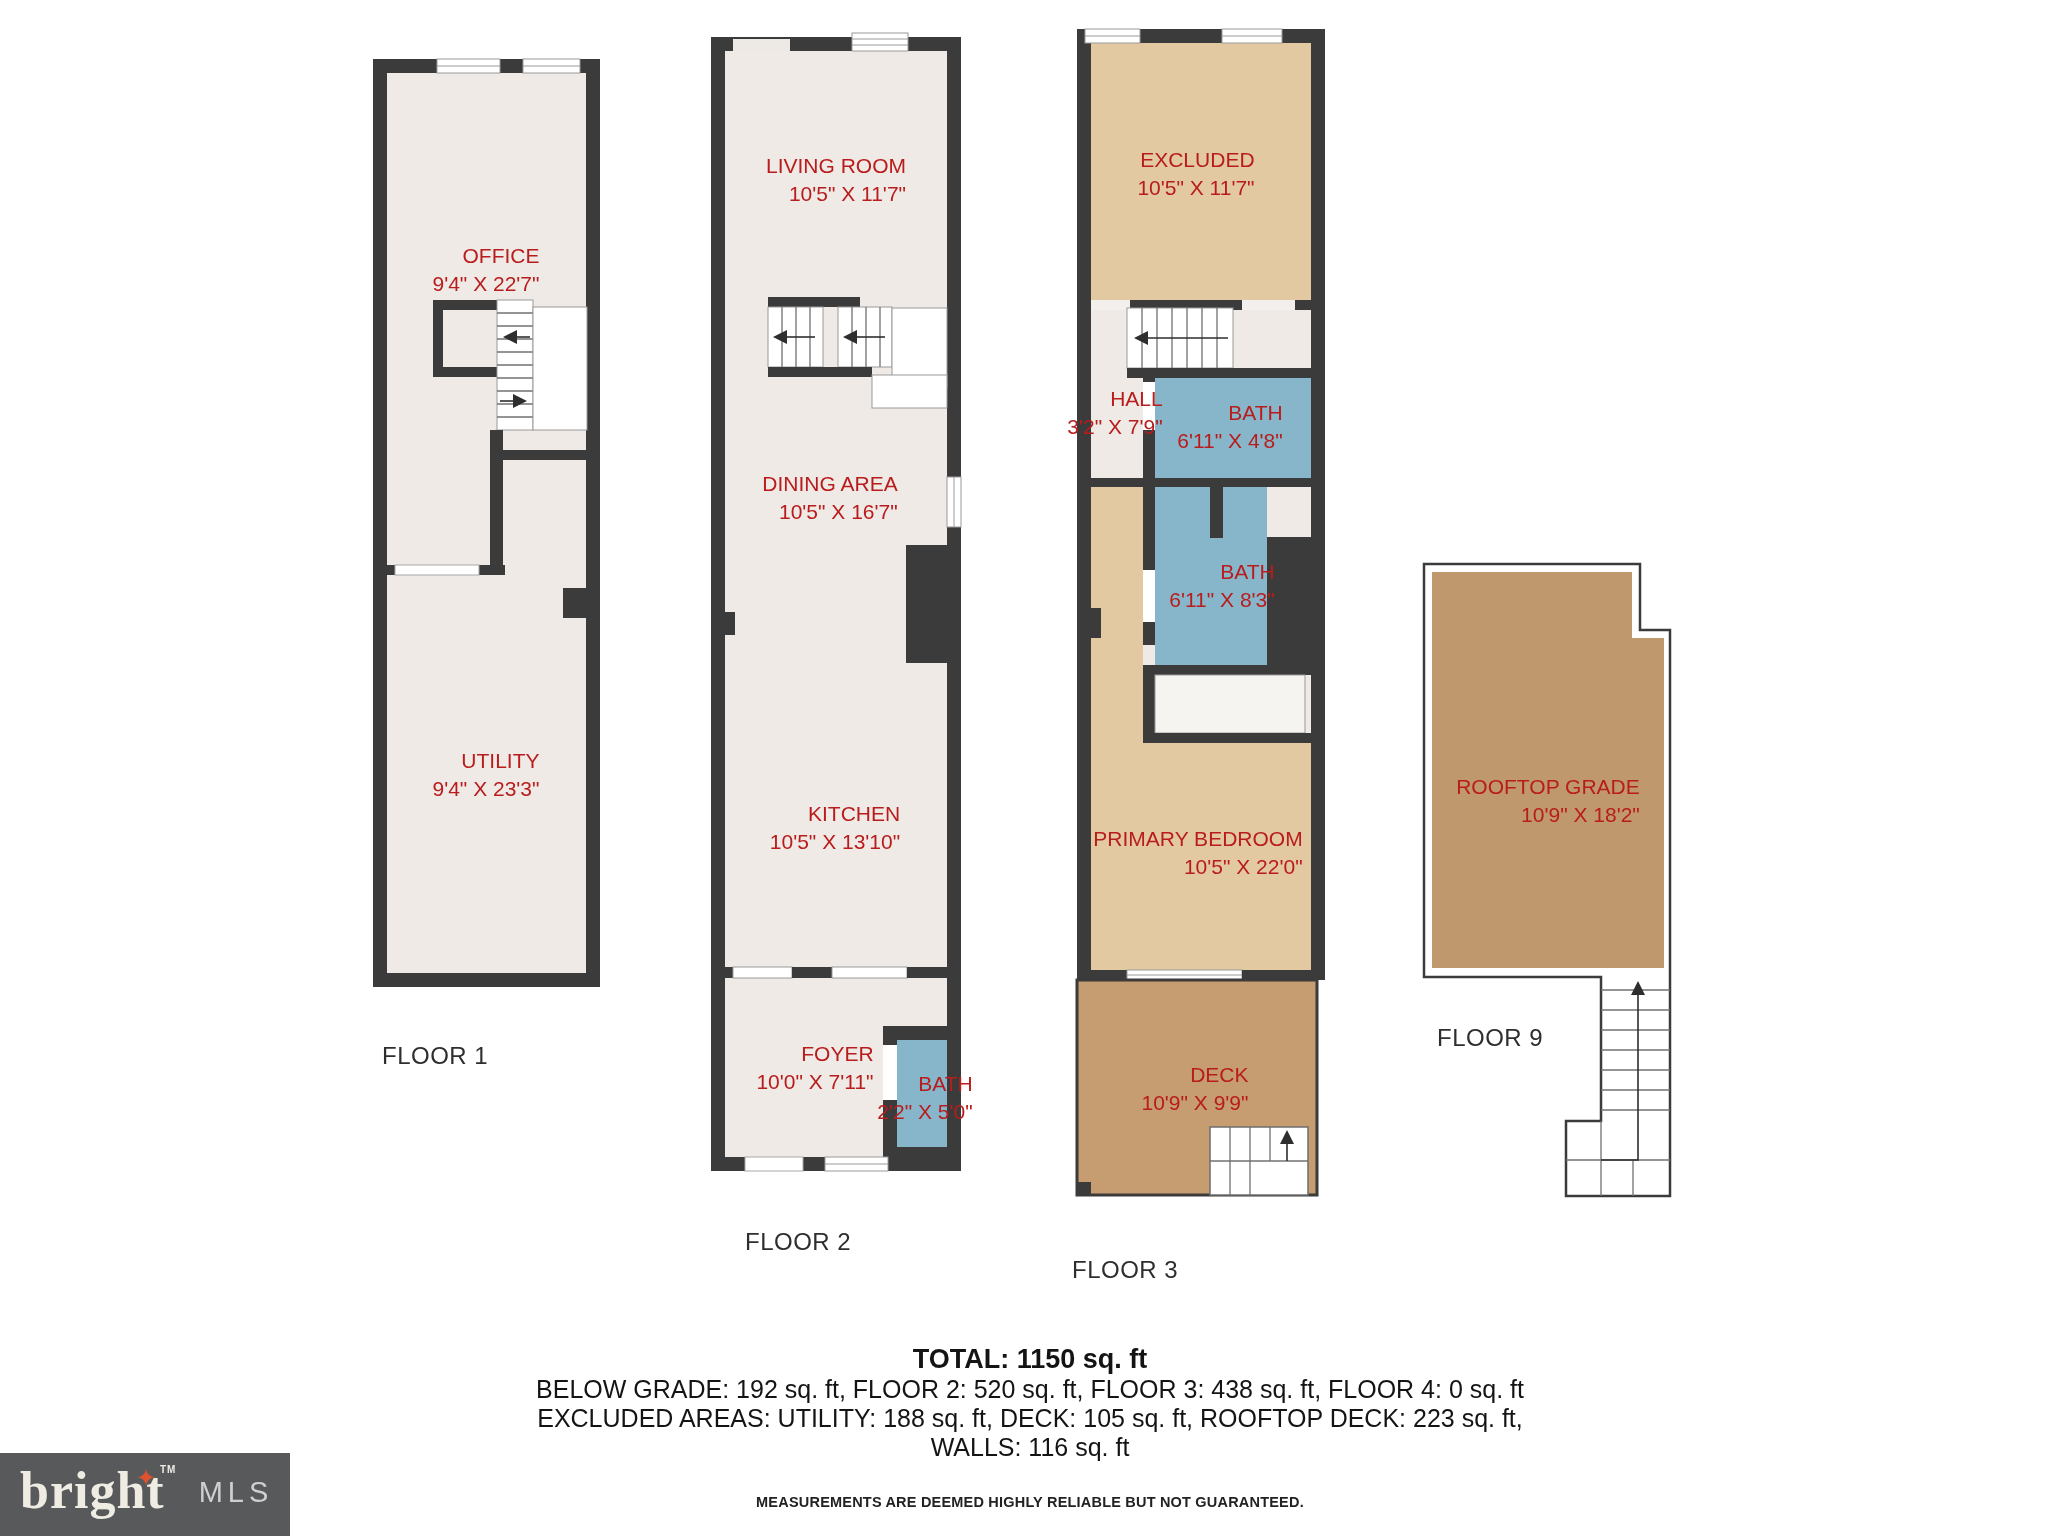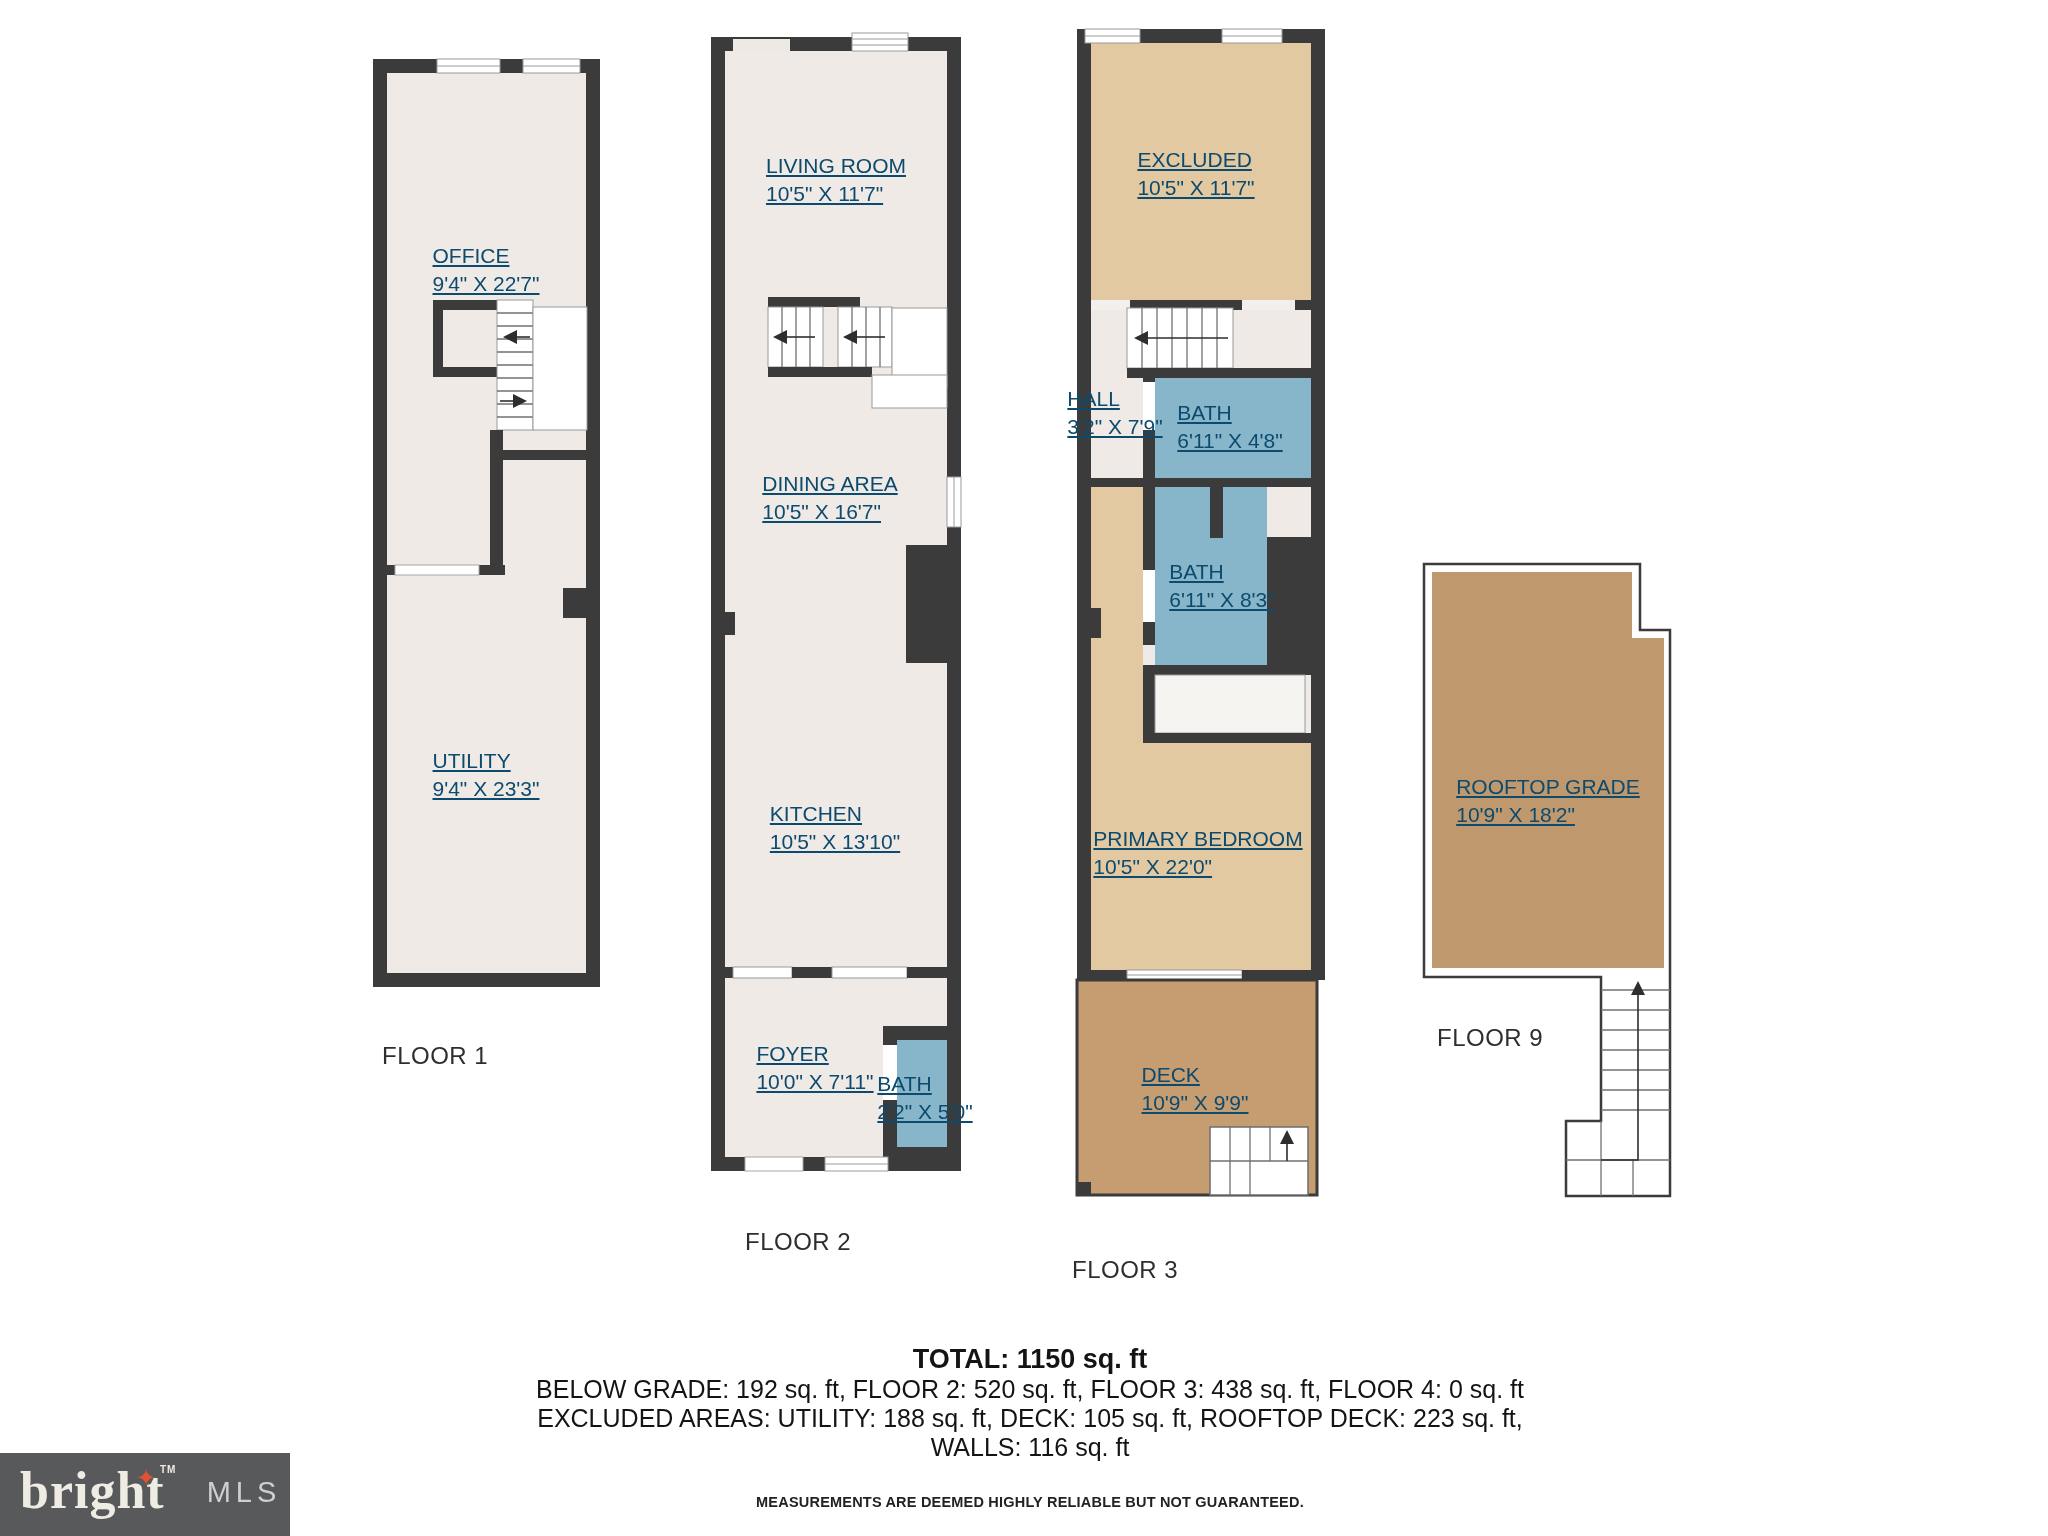--- a/index.html
+++ b/index.html
@@ -1,37 +1,37 @@
 <!DOCTYPE html>
 <html><head>
 <meta charset="utf-8">
 <style>
   html,body{margin:0;padding:0;background:#ffffff;}
   .canvas{position:relative;width:2048px;height:1536px;background:#ffffff;overflow:hidden;
           font-family:"Liberation Sans",sans-serif;}
   svg{position:absolute;display:block;}
-  .room-label{position:absolute;transform:translateX(-50%);text-align:left;color:#0c4a6e;
-              font-size:21px;line-height:28px;white-space:nowrap;text-decoration:underline;}
+  .room-label{position:absolute;transform:translateX(-50%);text-align:right;color:#b91c1c;
+              font-size:21px;line-height:28px;white-space:nowrap;}
   .room-name{display:block;}
   .room-dims{display:block;}
   .floor-label{position:absolute;color:#2e2e2e;font-size:24px;letter-spacing:0.5px;}
   .summary{position:absolute;left:0;top:1344px;width:2060px;text-align:center;color:#141414;}
   .summary .total{font-size:27px;font-weight:700;line-height:31px;}
   .summary .line{font-size:25px;font-weight:400;line-height:29px;}
   .summary .disclaimer{margin-top:32px;font-size:14.5px;font-weight:700;letter-spacing:0.2px;color:#222;}
   .logo{position:absolute;left:0;top:1453px;width:290px;height:83px;background:#58595b;}
   .logo-inner{position:absolute;left:20px;top:8px;white-space:nowrap;}
   .logo-brand{font-family:"Liberation Serif",serif;font-weight:700;font-size:52px;color:#efece3;
               letter-spacing:1px;position:relative;}
   .logo-star{position:absolute;left:116px;top:2px;color:#e0532f;font-size:24px;
              font-family:"DejaVu Sans",sans-serif;}
   .logo-tm{position:absolute;left:140px;top:2px;color:#efece3;font-size:10px;
            font-family:Liberation Sans, sans-serif;letter-spacing:1px;}
   .logo-mls{font-family:"Liberation Sans",sans-serif;font-size:29px;color:#cdcfd0;
-            letter-spacing:5px;margin-left:28px;position:relative;top:-6px;}
+            letter-spacing:5px;margin-left:20px;position:relative;top:-6px;}
   .wall{fill:#3b3b3b;}
   .floorfill{fill:#efeae6;}
   .whitebox{fill:#ffffff;stroke:#9a9a9a;stroke-width:1;}
   .openfill{fill:#f2efec;}
   .tread{stroke:#707070;stroke-width:1.3;}
   .thinline{stroke:#9a9a9a;stroke-width:1;}
   .arrowline{stroke:#2e2e2e;stroke-width:1.6;fill:none;}
   .arrowhead{fill:#2e2e2e;}
 </style>
 </head>

